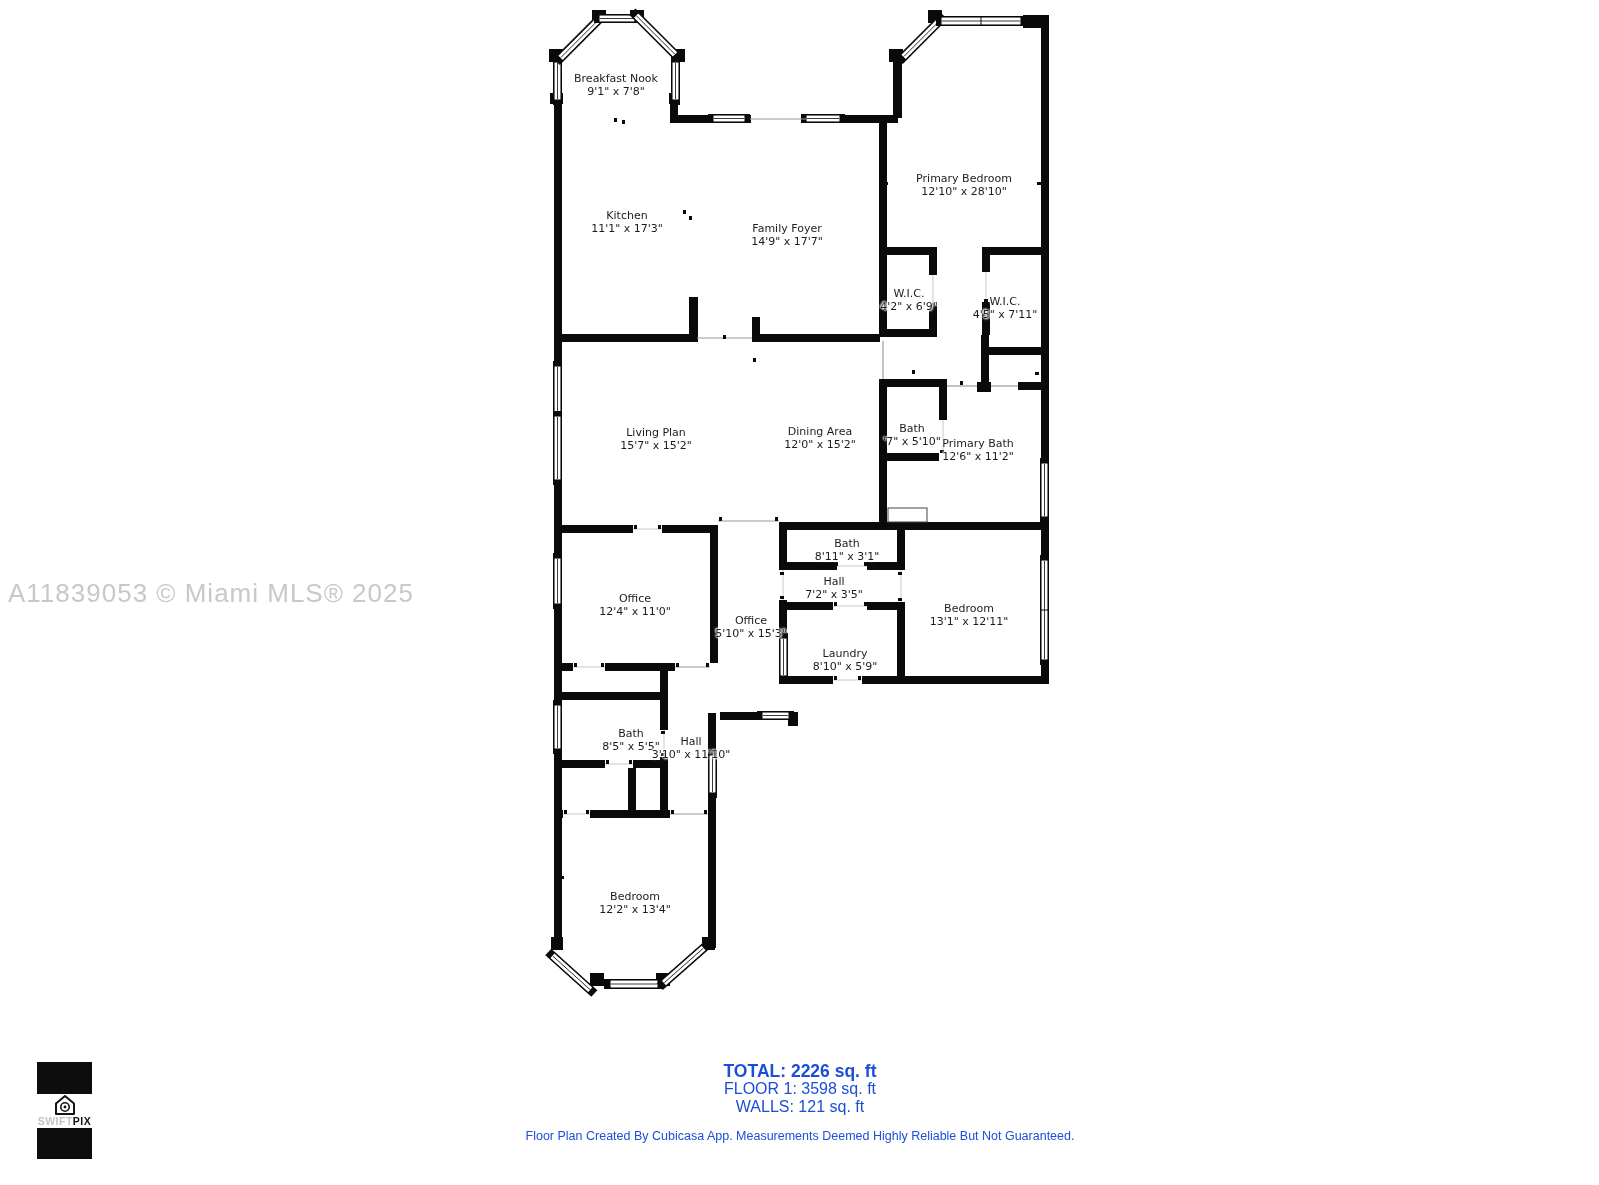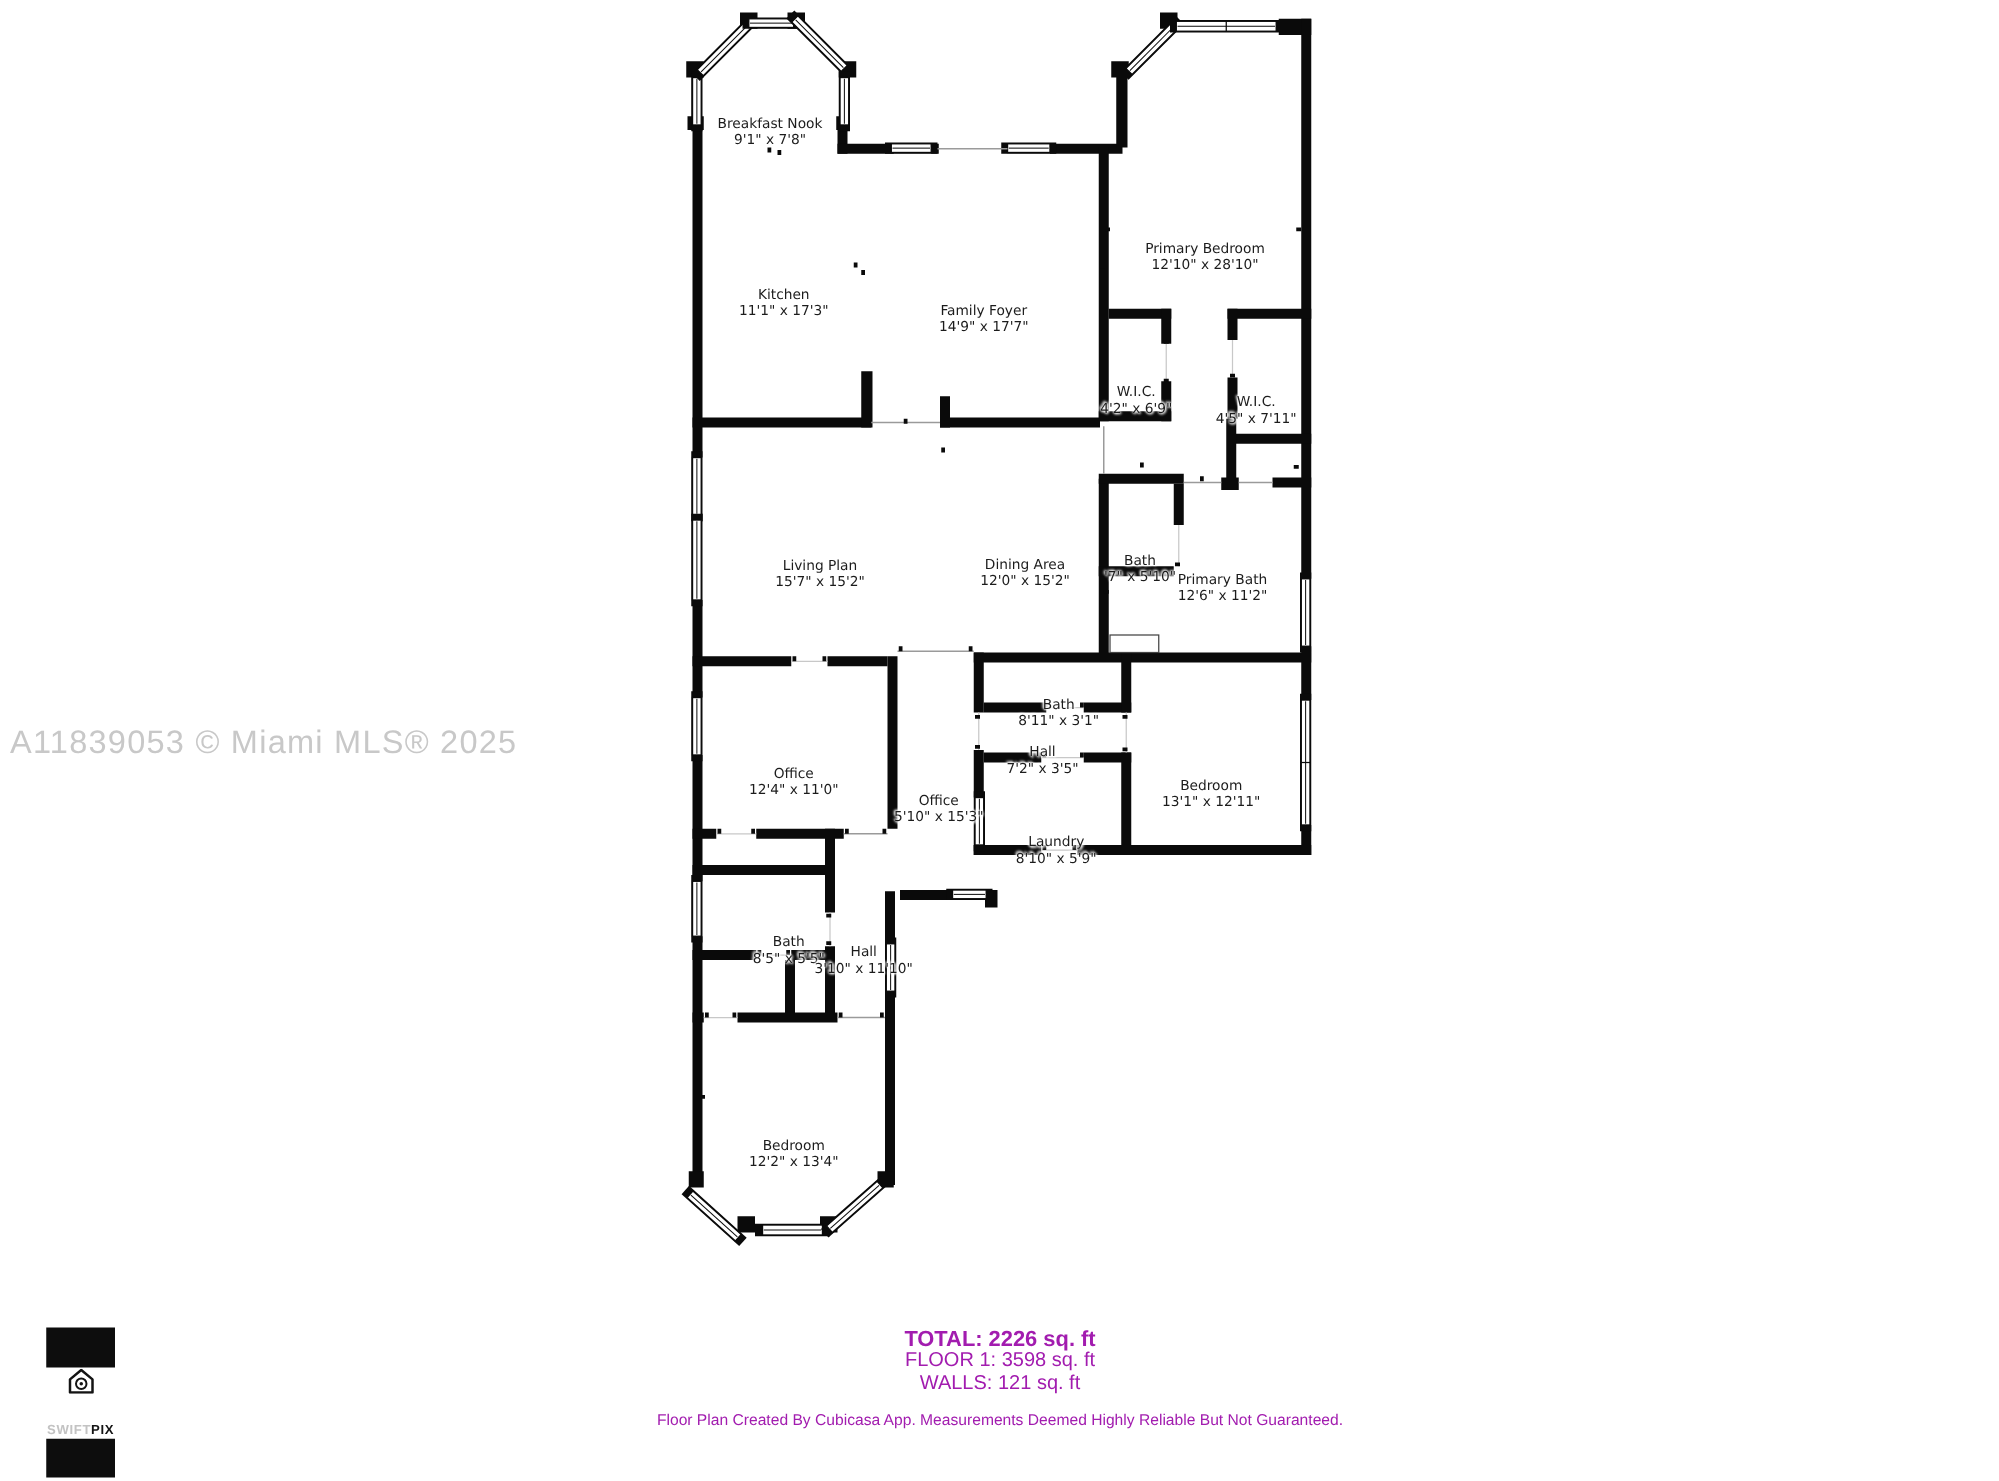--- a/index.html
+++ b/index.html
@@ -2,36 +2,36 @@
 <html><head>
 <meta charset="utf-8">
 <style>
   html,body{margin:0;padding:0;background:#fff;}
   .canvas{position:relative;width:1599px;height:1185px;background:#fff;overflow:hidden;
           font-family:"DejaVu Sans",sans-serif;}
   .plan-svg{position:absolute;left:0;top:0;}
   .labels{position:absolute;left:0;top:0;width:100%;height:100%;}
   .room-label{position:absolute;transform:translate(-50%,-50%);text-align:center;
       font-size:11px;line-height:13px;color:#1c1c1c;white-space:nowrap;
-      text-shadow:0 0 2px #fff,0 0 2px #fff,0 0 3px #fff,1px 1px 2px #fff,-1px -1px 2px #fff;margin-top:20px;}
+      text-shadow:0 0 2px #fff,0 0 2px #fff,0 0 3px #fff,1px 1px 2px #fff,-1px -1px 2px #fff;}
   .watermark{position:absolute;left:8px;top:578px;font-size:26px;color:#c8c8c8;
       letter-spacing:1px;font-family:"Liberation Sans",sans-serif;}
   .footer-line{position:absolute;left:800px;transform:translateX(-50%);white-space:nowrap;
-      color:#a21caf;font-family:"Liberation Sans",sans-serif;}
+      color:#1d4ed8;font-family:"Liberation Sans",sans-serif;}
   .f-total{top:1061px;font-size:17.5px;font-weight:bold;}
   .f-floor{top:1080px;font-size:16px;}
   .f-walls{top:1098px;font-size:16px;}
   .f-disc{top:1129px;font-size:12.5px;font-weight:400;}
   .logo{position:absolute;left:37px;top:1062px;width:55px;text-align:center;}
   .logo-block{width:55px;background:#0d0d0d;}
   .logo-block.top{height:32px;}
   .logo-block.bottom{height:31px;margin-top:2px;}
   .logo-house{height:21px;line-height:0;padding-top:1px;}
   .logo-text{font-size:10.5px;font-weight:bold;letter-spacing:.5px;line-height:10px;
-      font-family:"Liberation Sans",sans-serif;white-space:nowrap;margin-top:23px;}
+      font-family:"Liberation Sans",sans-serif;white-space:nowrap;}
   .logo-text .swift{color:#c3c3c3;}
   .logo-text .pix{color:#141414;}
 </style>
 </head>
 <body>
 
 <div class="canvas">
 
   <svg class="plan-svg" width="1599" height="1185" viewBox="0 0 1599 1185">
 

